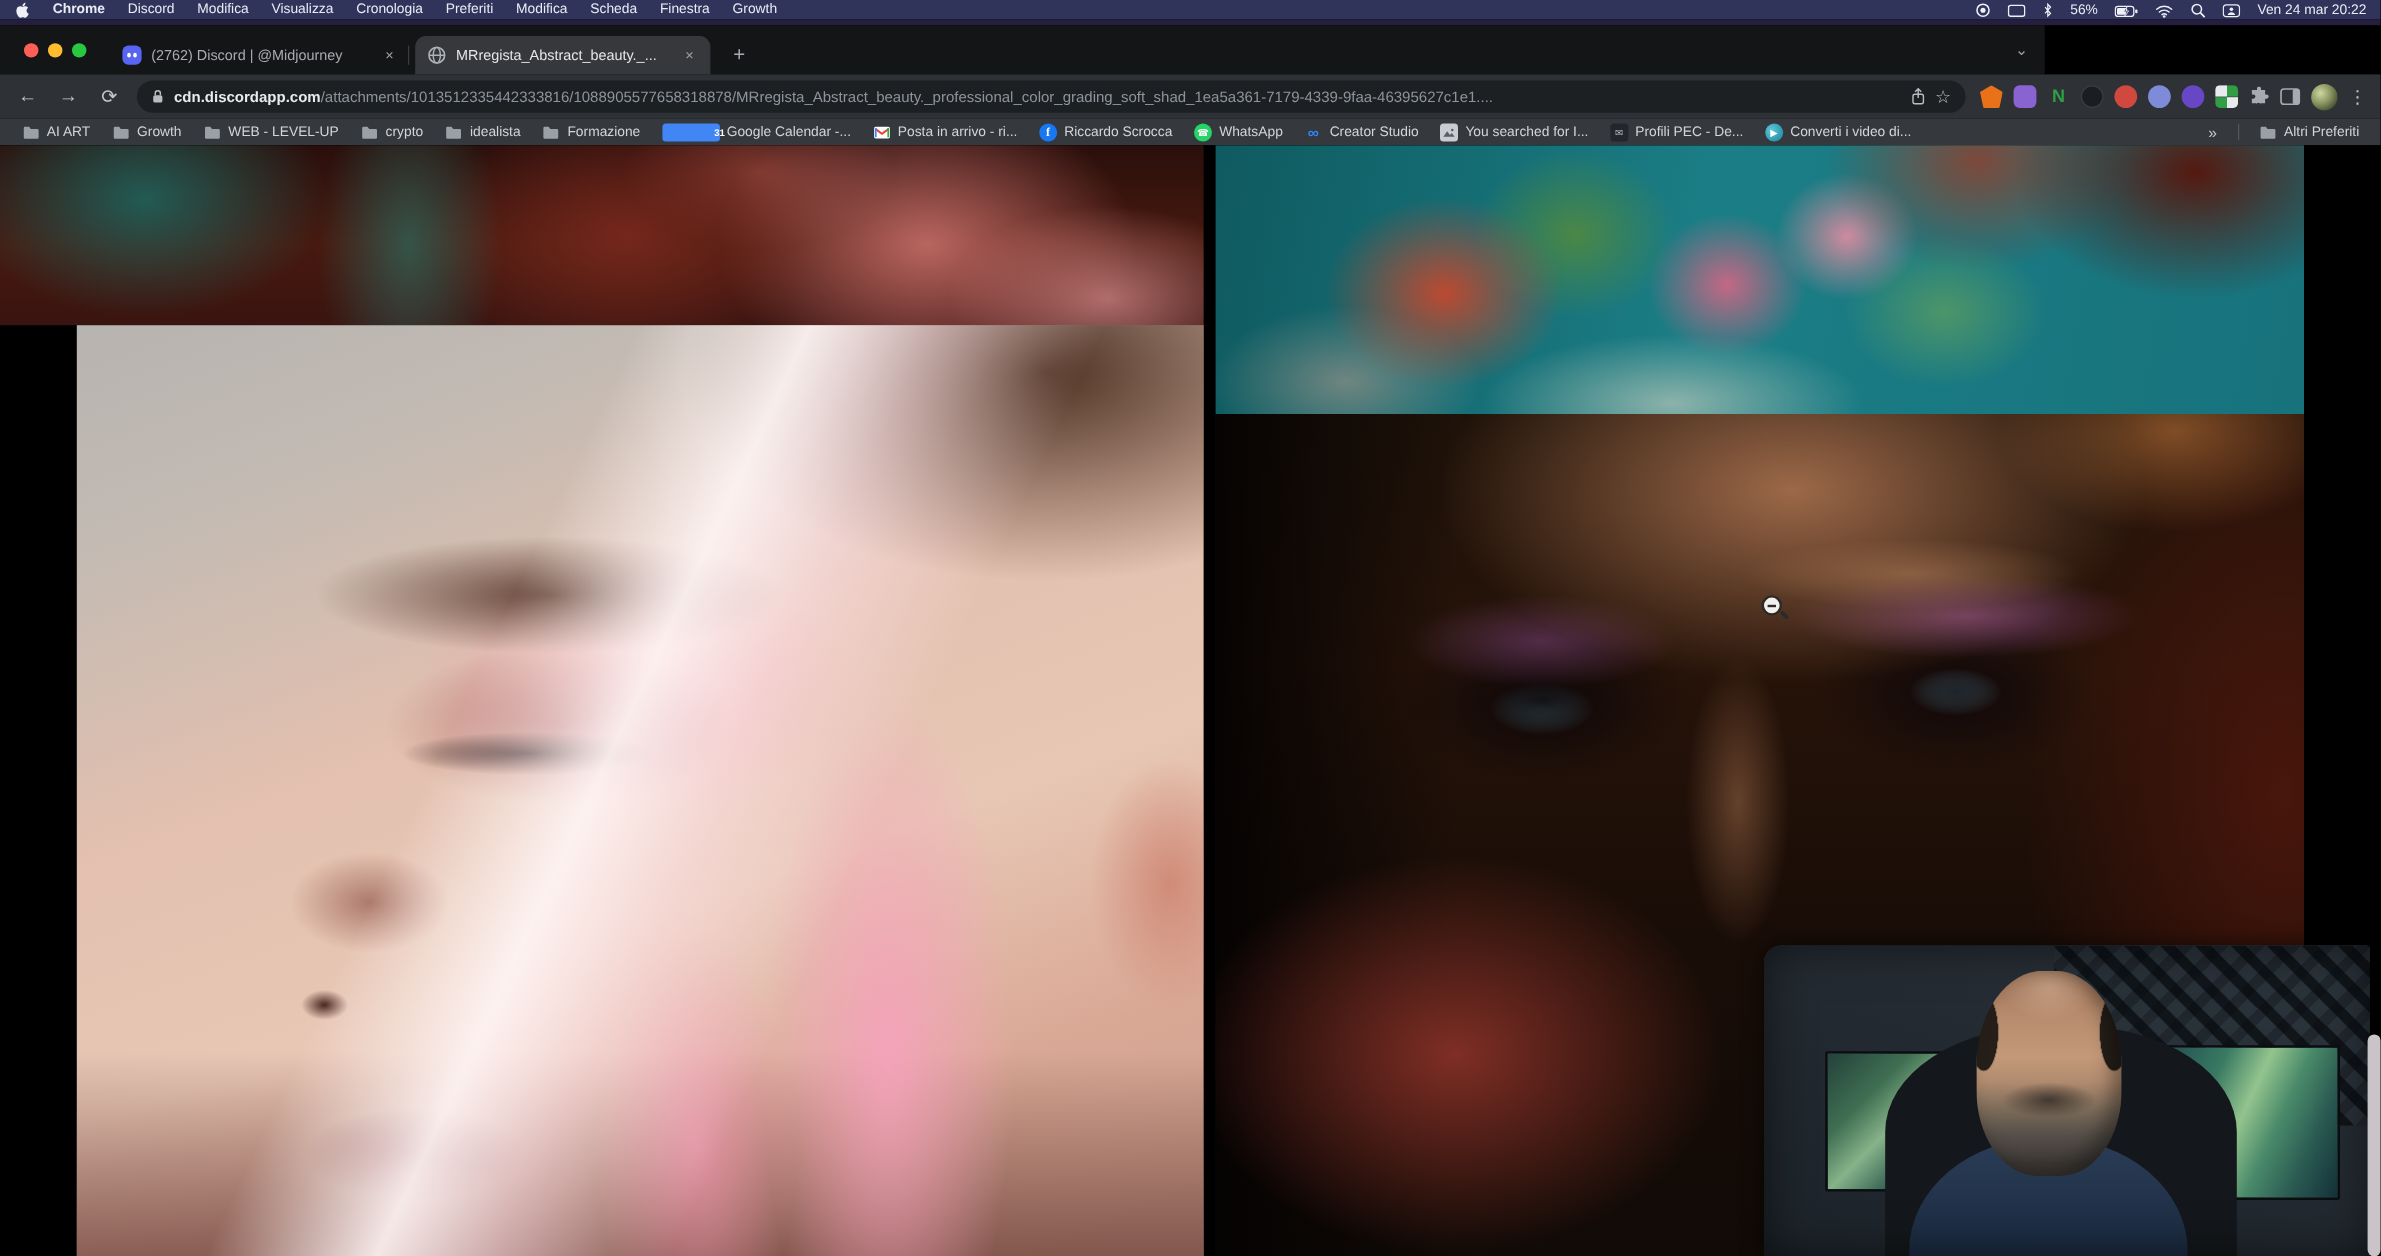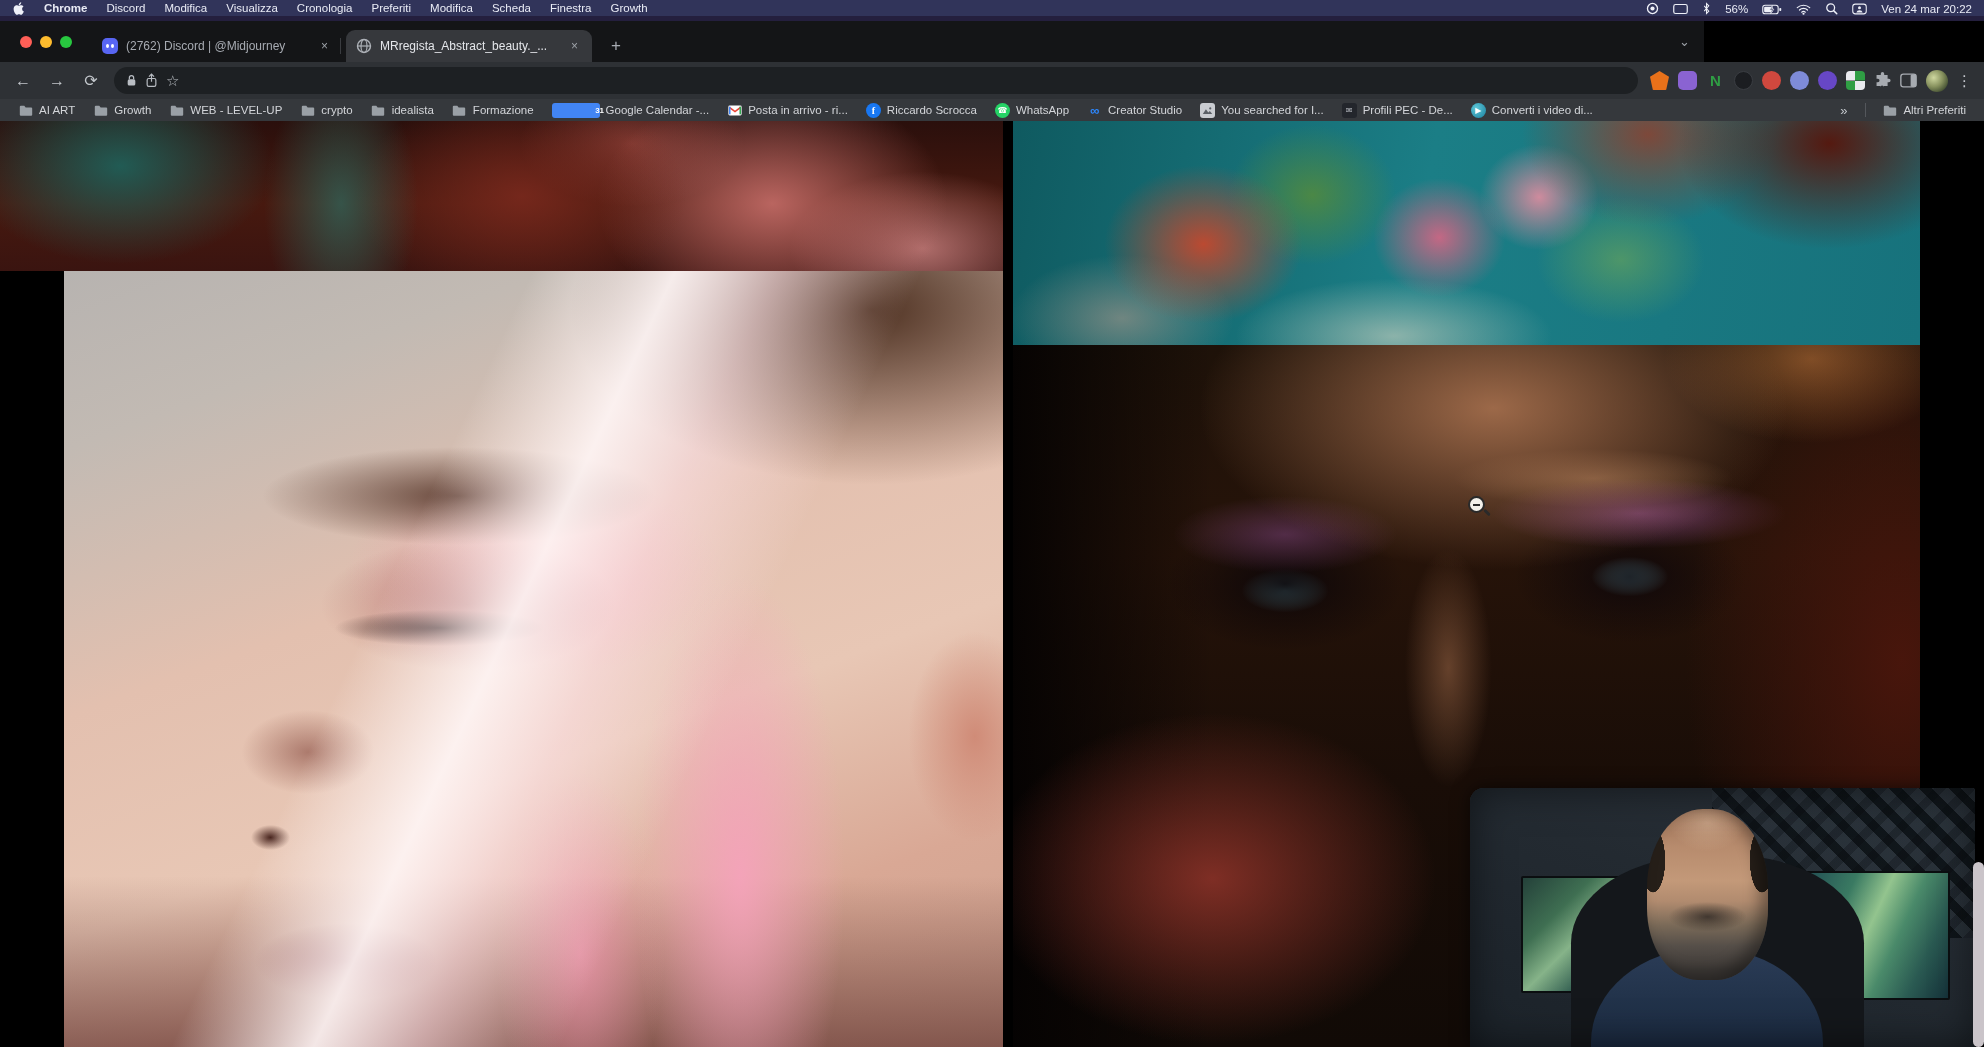--- a/index.html
+++ b/index.html
@@ -284,20 +284,21 @@
     <span class="navbtn">→</span>
     <span class="navbtn">⟳</span>
 
     <div id="omnibox">
       <span class="ob-icon">
         <svg width="11" height="13" viewBox="0 0 14 17">
             <rect x="2" y="7" width="10" height="8" rx="2" fill="#b9bdc3"></rect>
             <path d="M4.2 7 V5 a2.8 2.8 0 0 1 5.6 0 V7" fill="none" stroke="#b9bdc3" stroke-width="1.6"></path>
           </svg>
       </span>
+      <span class="url-line"><span class="url-host">cdn.discordapp.com</span><span class="url-path">/attachments/1013512335442333816/1088905577658318878/MRregista_Abstract_beauty._professional_color_grading_soft_shad_1ea5a361-7179-4339-9faa-46395627c1e1....</span></span>
       <span class="ob-icon">
         <svg width="13" height="15" viewBox="0 0 16 19">
             <rect x="2.5" y="7" width="11" height="10" rx="2" fill="none" stroke="#b9bdc3" stroke-width="1.5"></rect>
             <path d="M8 1.5 V11 M4.8 4.5 L8 1.3 L11.2 4.5" fill="none" stroke="#b9bdc3" stroke-width="1.5"></path>
           </svg>
       </span>
       <span class="star">☆</span>
     </div>
 
     <div id="ext-row">

